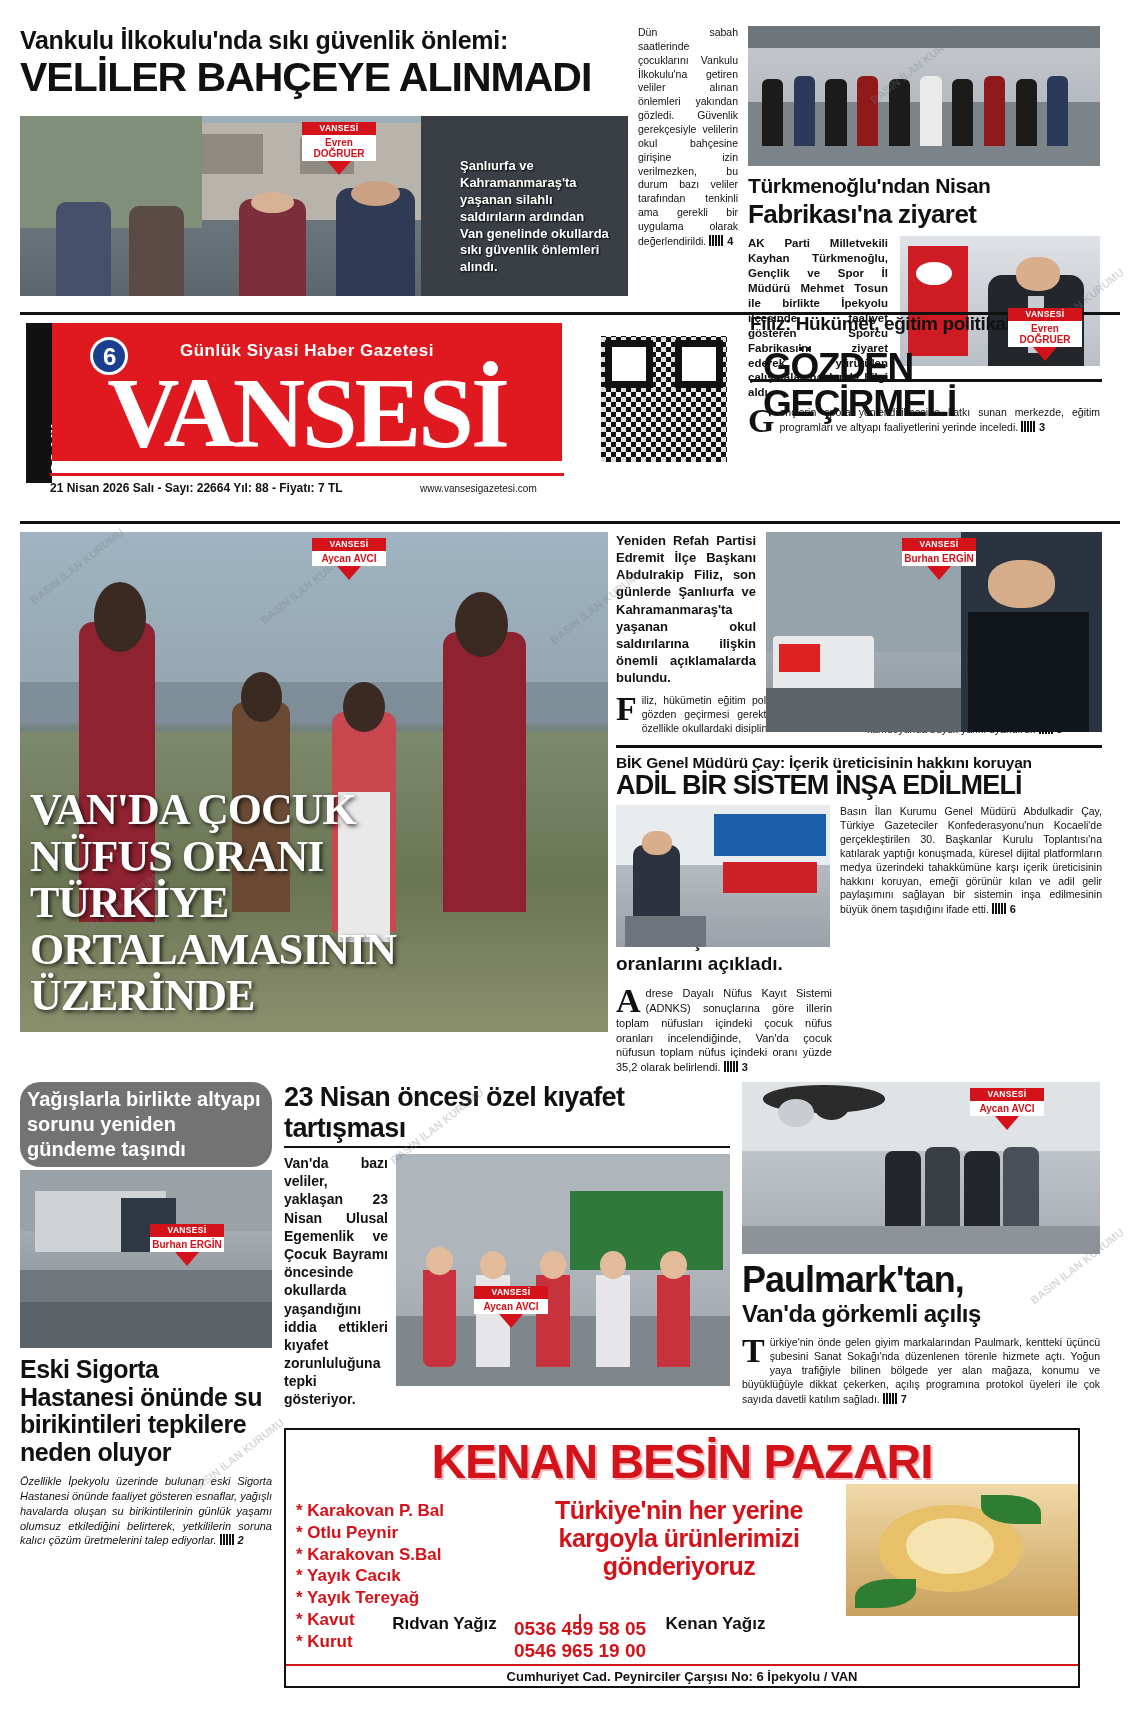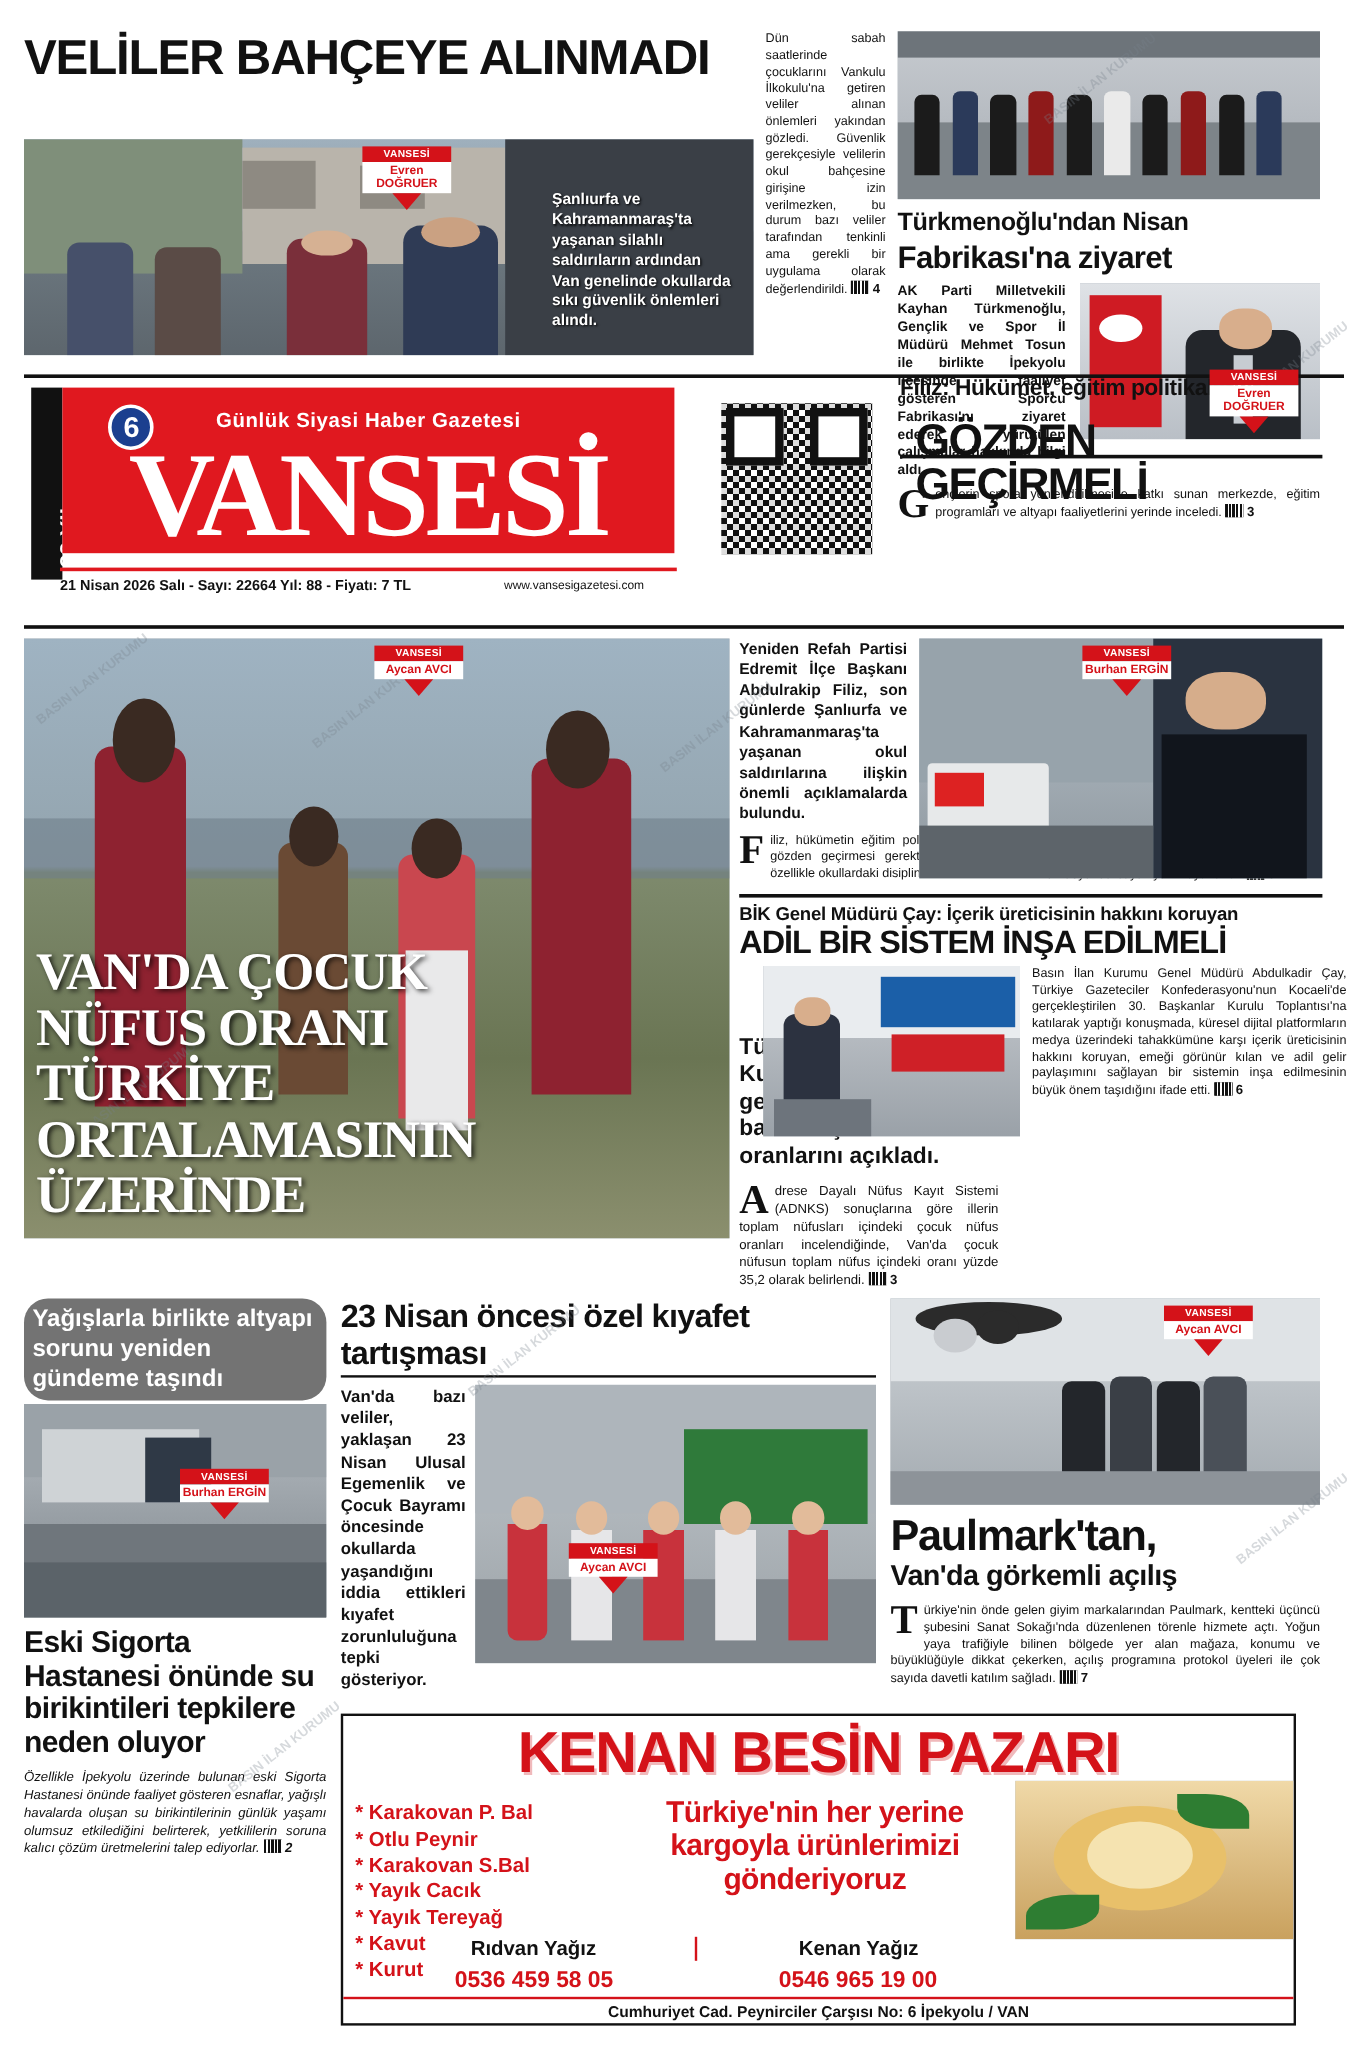--- a/index.html
+++ b/index.html
@@ -110,37 +110,38 @@
                font-family:"Liberation Sans", sans-serif; text-shadow:2px 2px 0 #f0b9bb;}
   .ad .list { position:absolute; left:10px; top:70px; width:215px; }
   .ad .list div { color:#d41219; font-weight:bold; font-size:17px; line-height:1.28; }
   .ad .list div:before { content:"* "; }
   .ad .mid { position:absolute; left:228px; top:66px; width:330px; text-align:center; }
   .ad .mid div { color:#d41219; font-weight:bold; font-size:25px; line-height:1.12; letter-spacing:-.5px; }
   .ad .foodimg { position:absolute; right:0; top:54px; width:232px; height:132px; }
   .ad .names { position:absolute; left:24px; bottom:52px; width:540px; display:flex; }
   .ad .names div { flex:1; text-align:center; font-size:17px; font-weight:bold; }
   .ad .names .sep { flex:0 0 2px; background:#d41219; }
-  .ad .phones { position:absolute; left:24px; bottom:24px; width:540px; display:flex; }
+  .ad .phones { position:absolute; left:24px; bottom:24px; width:540px; display:flex;flex-direction:column; }
   .ad .phones div { flex:1; text-align:center; font-size:19px; font-weight:bold; color:#d41219; }
   .ad .addr { position:absolute; left:0; right:0; bottom:2px; text-align:center; font-size:13px; font-weight:bold; }
   .ad .redline { position:absolute; left:0; right:0; bottom:20px; height:2px; background:#d41219; }
 
   
   .wm { position:absolute; color:rgba(120,130,140,.30); font-size:11px; font-weight:bold; transform:rotate(-38deg);
         pointer-events:none; line-height:1.2; text-align:center; }
 </style>
 </head>
 <body>
 
 <div class="page">
 
   <div class="topband">
 
     <div class="tb-left">
+      <h3>Vankulu İlkokulu'nda sıkı güvenlik önlemi:</h3>
       <h2>VELİLER BAHÇEYE ALINMADI</h2>
     </div>
 
     <div class="tb-photo photo">
       <div style="position:absolute;inset:0;background:linear-gradient(#9fb0bd 0%,#8a9aa6 42%,#6e7a82 43%,#5d666d 100%);"></div>
       <div style="position:absolute;left:0;top:0;width:30%;height:62%;background:#7f8f7a;"></div>
       <div style="position:absolute;left:30%;top:4%;width:36%;height:54%;background:#b9b4ab;"></div>
       <div style="position:absolute;left:30%;top:10%;width:10%;height:22%;background:#8e8a82;"></div>
       <div style="position:absolute;left:46%;top:12%;width:9%;height:20%;background:#8e8a82;"></div>
       <div style="position:absolute;left:66%;top:0;width:34%;height:100%;background:#3a3f46;"></div>
@@ -287,21 +288,21 @@
           <span>ve kılık kıyafet düzenine dikkat çekti. Geçtiğimiz hafta art arda yaşanan iki ayrı okul saldırısı, kamuoyunda büyük yankı uyandırdı.</span>
           <span class="pgbox"></span><span class="pgnum">5</span>
         </p>
       </div>
 
       <div style="height:3px;background:#111;margin-top:8px;"></div>
 
       <div style="margin-top:6px;">
         <div style="font-size:15.5px;font-weight:bold;letter-spacing:-.2px;">BİK Genel Müdürü Çay: İçerik üreticisinin hakkını koruyan</div>
         <div style="font-size:27px;font-weight:bold;letter-spacing:-.8px;line-height:1;">ADİL BİR SİSTEM İNŞA EDİLMELİ</div>
-        <div style="position:relative;margin-top:6px;margin-left:20px;">
+        <div style="position:relative;margin-top:6px;">
           <div class="photo" style="width:214px;height:142px;">
             <div style="position:absolute;inset:0;background:linear-gradient(#c8ccd1,#9aa1a8);"></div>
             <div style="position:absolute;left:0;top:0;width:100%;height:42%;background:#e9ecef;"></div>
             <div style="position:absolute;left:46%;top:6%;width:52%;height:30%;background:#1b5fa8;"></div>
             <div style="position:absolute;left:50%;top:40%;width:44%;height:22%;background:#cf2027;"></div>
             <div style="position:absolute;left:8%;top:28%;width:22%;height:66%;background:#2c3240;border-radius:10px 10px 0 0;"></div>
             <div style="position:absolute;left:12%;top:18%;width:14%;height:17%;background:#d8ae8c;border-radius:45%;"></div>
             <div style="position:absolute;left:4%;bottom:0;width:38%;height:22%;background:#6d747c;"></div>
           </div>
           <p style="position:absolute;left:224px;top:0;width:262px;margin:0;font-size:10.5px;line-height:1.32;text-align:justify;">

